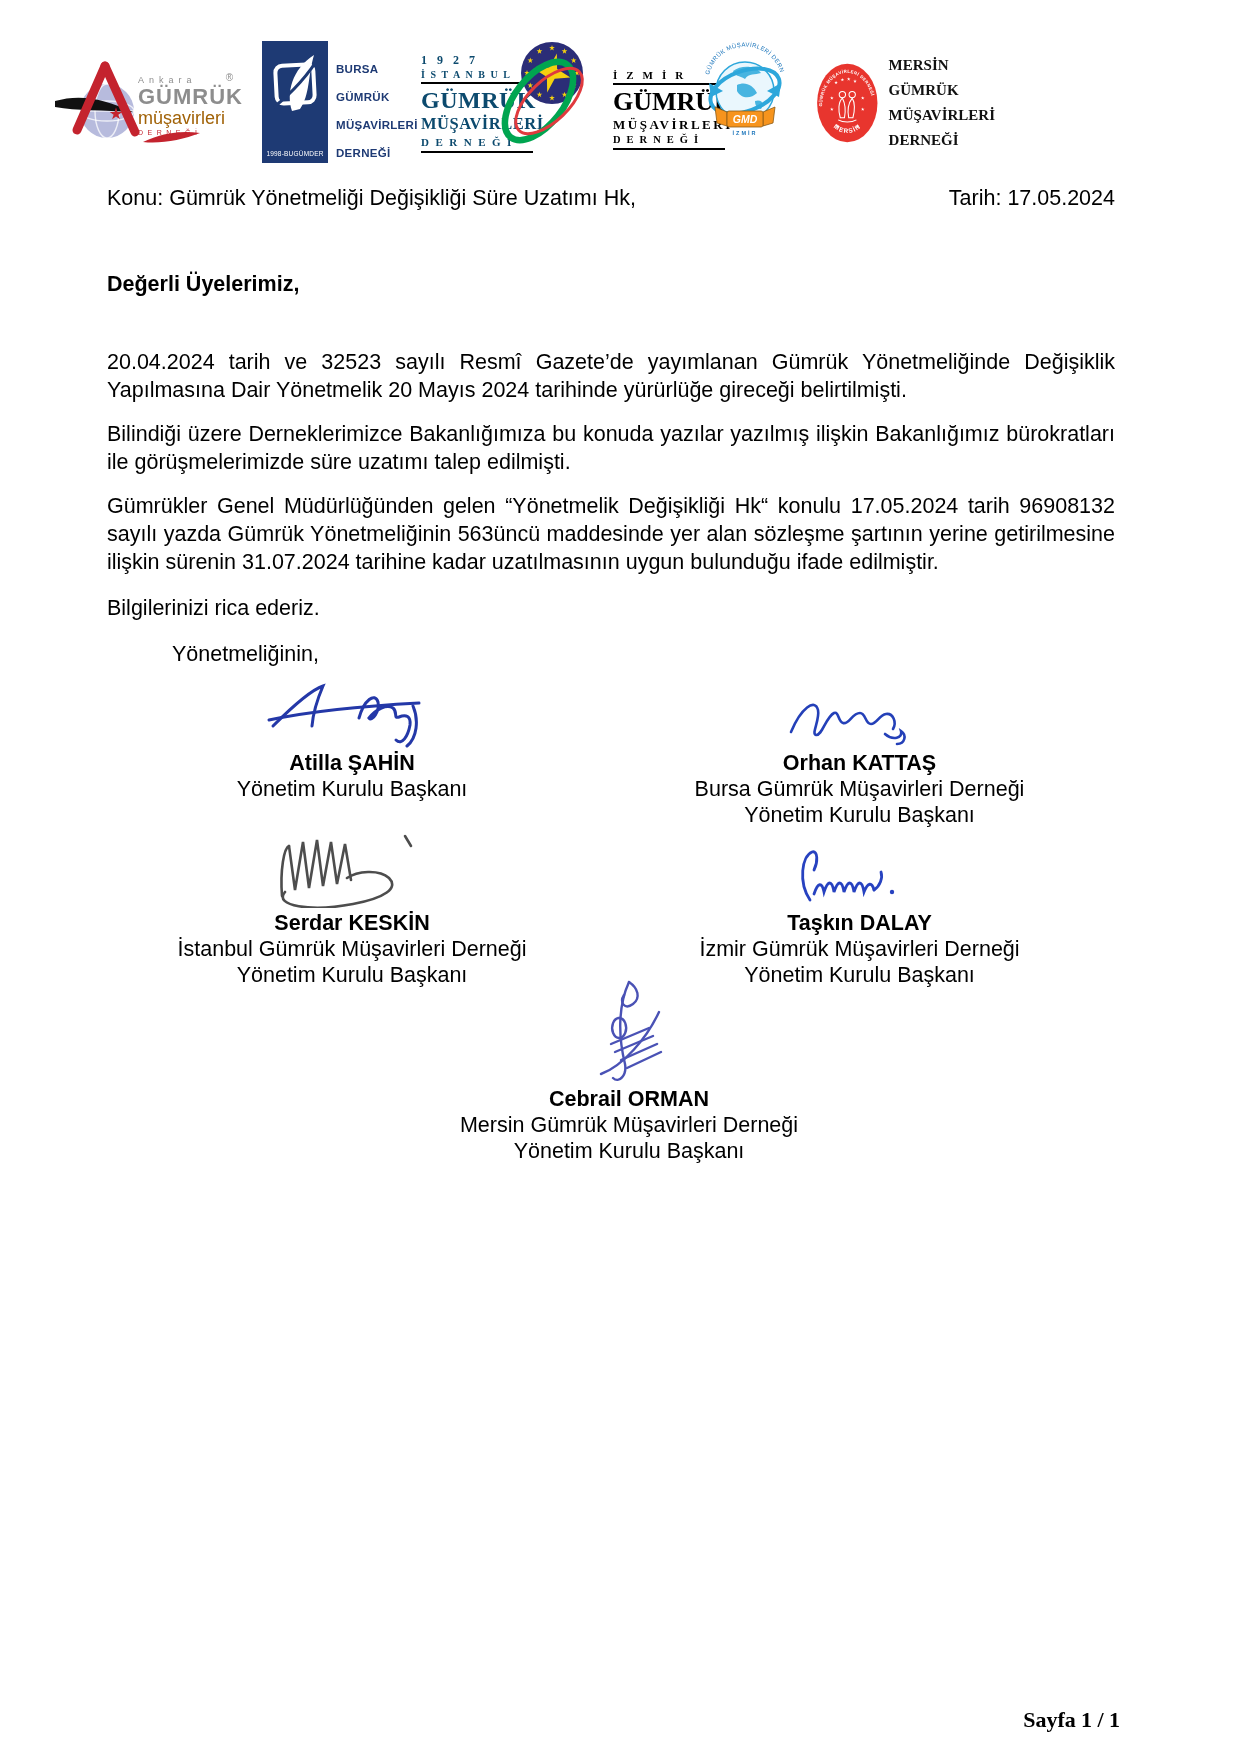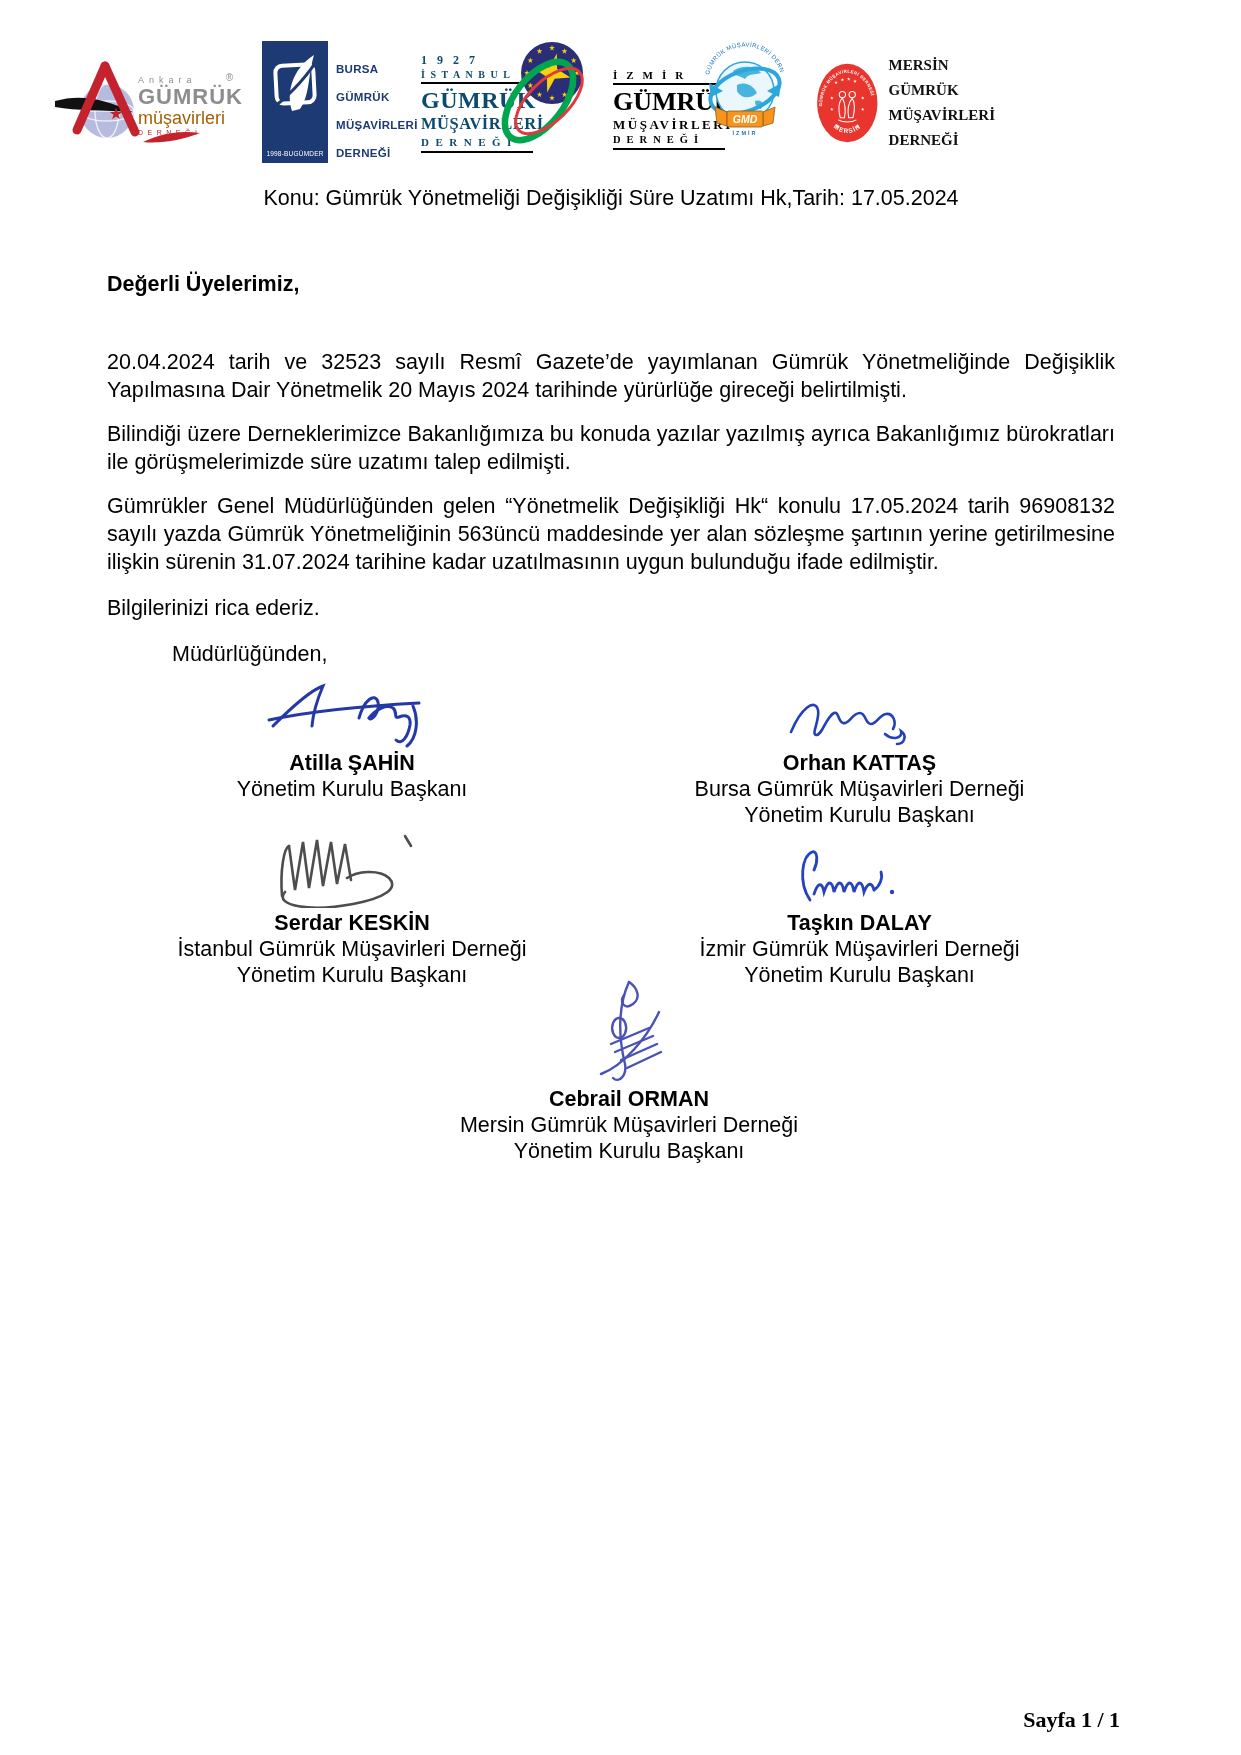--- a/index.html
+++ b/index.html
@@ -53,21 +53,21 @@
             border-bottom:2px solid #000; padding-bottom:3px; margin-top:1px; }
   .izm-emblem { position:absolute; right:0; top:2px; }
 
   
   .logo-mersin { width:180px; height:128px; display:flex; align-items:center; }
   .mer-lines { margin-left:9px; font-family:"Liberation Serif","DejaVu Serif",serif; }
   .mer-lines span { display:block; font-size:15px; font-weight:bold; color:#111; line-height:25px; }
 
   
   .subject-row { position:absolute; left:107px; top:186px; width:1008px;
-                 display:flex; justify-content:center; font-size:21.5px; }
+                 display:flex; justify-content:space-between; font-size:21.5px; }
   .letter-body { position:absolute; left:107px; top:270px; width:1008px;
                  font-size:21.5px; line-height:28px; }
   .greeting { font-weight:bold; margin-bottom:50px; }
   .para { text-align:justify; margin-bottom:16px; }
   .request-line { margin-top:18px; }
   .salutation { margin-top:18px; padding-left:65px; margin-bottom:8px; }
 
   
   .sig-row { display:flex; margin-left:25px; }
   .sig-col { width:440px; text-align:center; }
@@ -243,24 +243,24 @@
   </div>
 
   <div class="subject-row">
     <span>Konu: Gümrük Yönetmeliği Değişikliği Süre Uzatımı Hk,</span>
     <span>Tarih: 17.05.2024</span>
   </div>
 
   <div class="letter-body">
     <p class="greeting">Değerli Üyelerimiz,</p>
     <p class="para">20.04.2024 tarih ve 32523 sayılı Resmî Gazete’de yayımlanan Gümrük Yönetmeliğinde Değişiklik Yapılmasına Dair Yönetmelik 20 Mayıs 2024 tarihinde yürürlüğe gireceği belirtilmişti.</p>
-    <p class="para">Bilindiği üzere Derneklerimizce Bakanlığımıza bu konuda yazılar yazılmış ayrıca Bakanlığımız bürokratları ile görüşmelerimizde süre uzatımı talep edilmişti.</p>
+    <p class="para">Bilindiği üzere Derneklerimizce Bakanlığımıza bu konuda yazılar yazılmış ilişkin Bakanlığımız bürokratları ile görüşmelerimizde süre uzatımı talep edilmişti.</p>
     <p class="para">Gümrükler Genel Müdürlüğünden gelen “Yönetmelik Değişikliği Hk“ konulu 17.05.2024 tarih 96908132 sayılı yazda Gümrük Yönetmeliğinin 563üncü maddesinde yer alan sözleşme şartının yerine getirilmesine ilişkin sürenin 31.07.2024 tarihine kadar uzatılmasının uygun bulunduğu ifade edilmiştir.</p>
     <p class="request-line">Bilgilerinizi rica ederiz.</p>
-    <p class="salutation">Müdürlüğünden,</p>
+    <p class="salutation">Yönetmeliğinin,</p>
 
     <div class="sig-row">
       <div class="sig-col">
         <div class="sig-art r1">
           <svg width="170" height="72" viewBox="0 0 170 72">
             <g stroke="#2438a8" stroke-width="3" fill="none" stroke-linecap="round">
               <path d="M6,50 C26,30 44,14 56,10 C50,24 46,38 45,50"></path>
               <path d="M2,44 C40,36 95,30 152,27"></path>
               <path d="M92,42 C97,24 108,16 111,26 C113,35 105,46 102,42 C109,33 120,28 126,32 C131,36 126,43 132,41 C139,38 144,40 143,49 C141,60 135,70 129,64"></path>
               <path d="M146,30 C152,44 150,62 140,70"></path>

